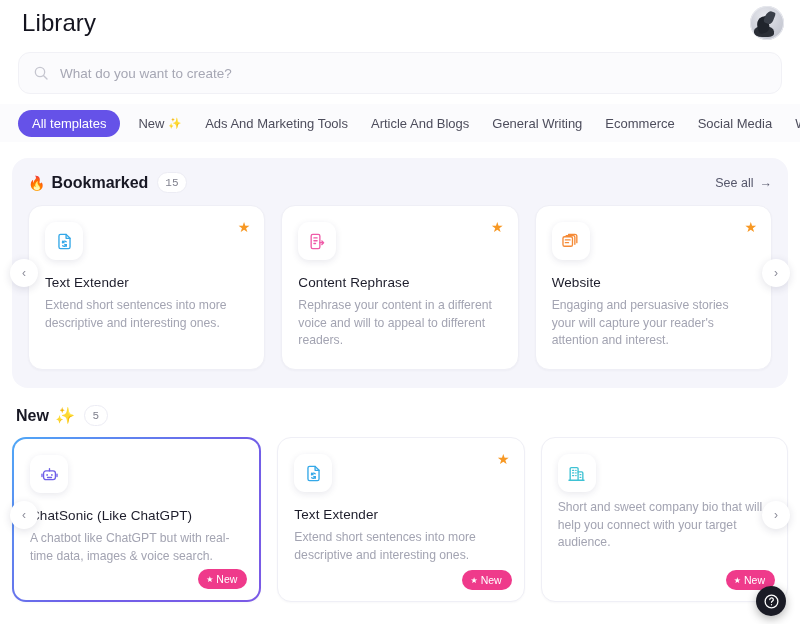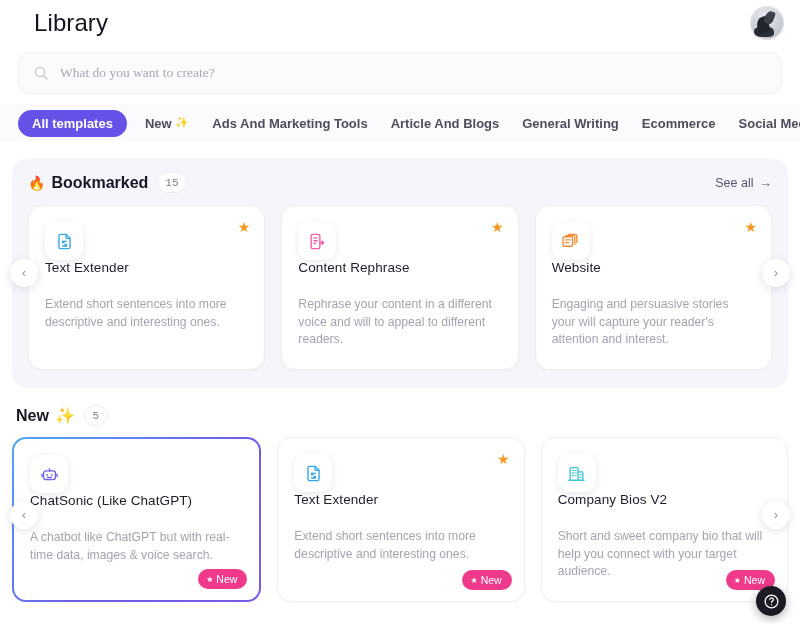--- a/index.html
+++ b/index.html
@@ -9,21 +9,21 @@
     font-family: "Liberation Sans", sans-serif;
     overflow: hidden;
     color: #1b1b26;
   }
   .page { position: relative; width: 800px; height: 624px; }
 
   
   .header {
     height: 46px;
     display: flex; align-items: center;
-    padding: 0 16px 0 34px;
+    padding: 0 16px 0 22px;
     text-align: center;
   }
   .page-title {
     font-size: 24px; font-weight: 400; letter-spacing: .1px;
     color: #14141f;
   }
   .avatar {
     margin-left: auto;
     width: 34px; height: 34px; border-radius: 50%;
     background: radial-gradient(circle at 42% 30%, #e8e9ee 0%, #cfd1da 48%, #b9bcc7 100%);
@@ -53,41 +53,41 @@
   .search-bar {
     height: 42px; border-radius: 12px;
     background: #fbfbfd;
     border: 1px solid #f1f1f6;
     display: flex; align-items: center;
     padding: 0 14px;
   }
   .search-icon { width: 16px; height: 16px; flex: 0 0 16px; margin-right: 11px; opacity: .55; }
   .search-input {
     border: 0; outline: 0; background: transparent;
-    font-family: Liberation Serif, serif;
+    font-family: Liberation Sans, sans-serif;
     font-size: 13.5px; color: #5a5a68;
     width: 100%; padding: 0;
   }
   .search-input::placeholder { color: #a6a7b4; }
 
   
   .tabs-wrap {
     margin-top: 10px;
     background: #fbfbfd;
     padding: 0 0 0 18px;
     height: 38px;
     display: flex; align-items: center;
     overflow: hidden;
     white-space: nowrap;
   }
   .tab {
     font-size: 13px; color: #4d4d5c;
     padding: 6px 0; margin-right: 23px;
-    display: inline-flex; align-items: flex-start; gap: 4px;
-    cursor: pointer; flex: 0 0 auto; font-weight: bold;
+    display: inline-flex; align-items: center; gap: 4px;
+    cursor: pointer; flex: 0 0 auto;
   }
   .tab.active {
     background: #6552e8; color: #ffffff;
     border-radius: 999px; padding: 6px 14px;
     margin-right: 18px;
     font-size: 13px;
   }
   .tab .sparkle { font-size: 11px; color: #f8b23c; }
 
   
@@ -137,25 +137,26 @@
     box-shadow: 0 1px 2px rgba(30,30,60,.03);
   }
   .card-icon {
     width: 38px; height: 38px; border-radius: 11px;
     background: #ffffff;
     box-shadow: 0 2px 7px rgba(40,40,90,.10);
     display: flex; align-items: center; justify-content: center;
   }
   .card-icon svg { width: 19px; height: 19px; }
   .card-title {
+    margin-top: 15px;
     font-size: 13.5px; font-weight: 400; color: #1d1d2b;
     letter-spacing: .1px;
   }
   .card-desc {
-    margin-top: 21px;
+    margin-top: 7px;
     font-size: 12.2px; line-height: 1.45; color: #a3a4b2;
   }
   .star {
     position: absolute; right: 14px; top: 14px;
     color: #f79824; font-size: 14px; line-height: 1;
   }
   .new-badge {
     position: absolute; right: 12px; bottom: 11px;
     background: #ef3a8b;
     color: #ffffff; font-size: 10.5px;
@@ -362,21 +363,20 @@
         </div>
         <div class="card plain">
           <div class="card-icon">
             <svg viewBox="0 0 24 24" stroke="#3ec2d4" fill="none" stroke-width="1.7" stroke-linecap="round" stroke-linejoin="round">
               <path d="M4 20.5V6a1.5 1.5 0 0 1 1.5-1.5h7A1.5 1.5 0 0 1 14 6v14.5"></path>
               <path d="M14 10h4.5A1.5 1.5 0 0 1 20 11.5v9"></path>
               <path d="M2.5 20.5h19"></path>
               <path d="M7 8h1.5M11 8h.5M7 11.3h1.5M11 11.3h.5M7 14.6h1.5M11 14.6h.5M16.5 13.5h1M16.5 16.8h1"></path>
             </svg>
           </div>
-          <div class="card-title">Company Bios V2</div>
           <div class="card-desc">Short and sweet company bio that will help you connect with your target audience.</div>
           <div class="new-badge">
             <span class="mini-star">★</span>
             <span>New</span>
           </div>
         </div>
       </div>
     <div class="arrow" style="left:-2px; top:96px;">
       <span>‹</span>
     </div>

